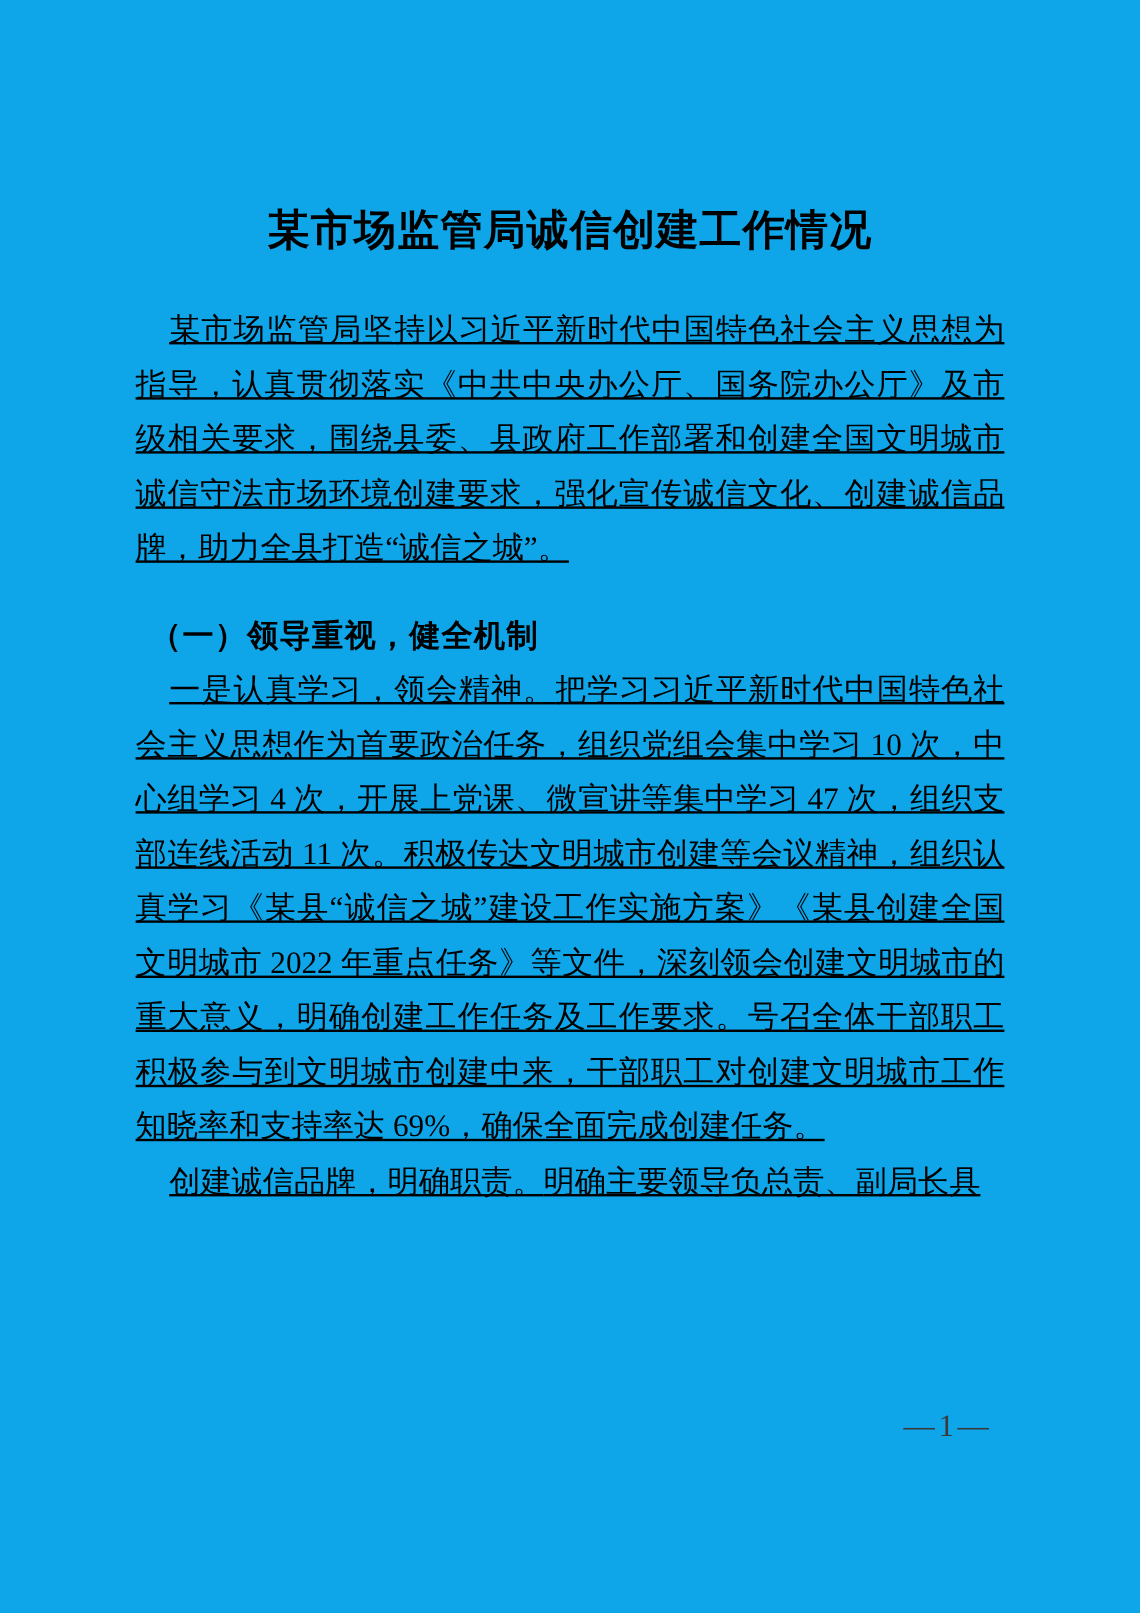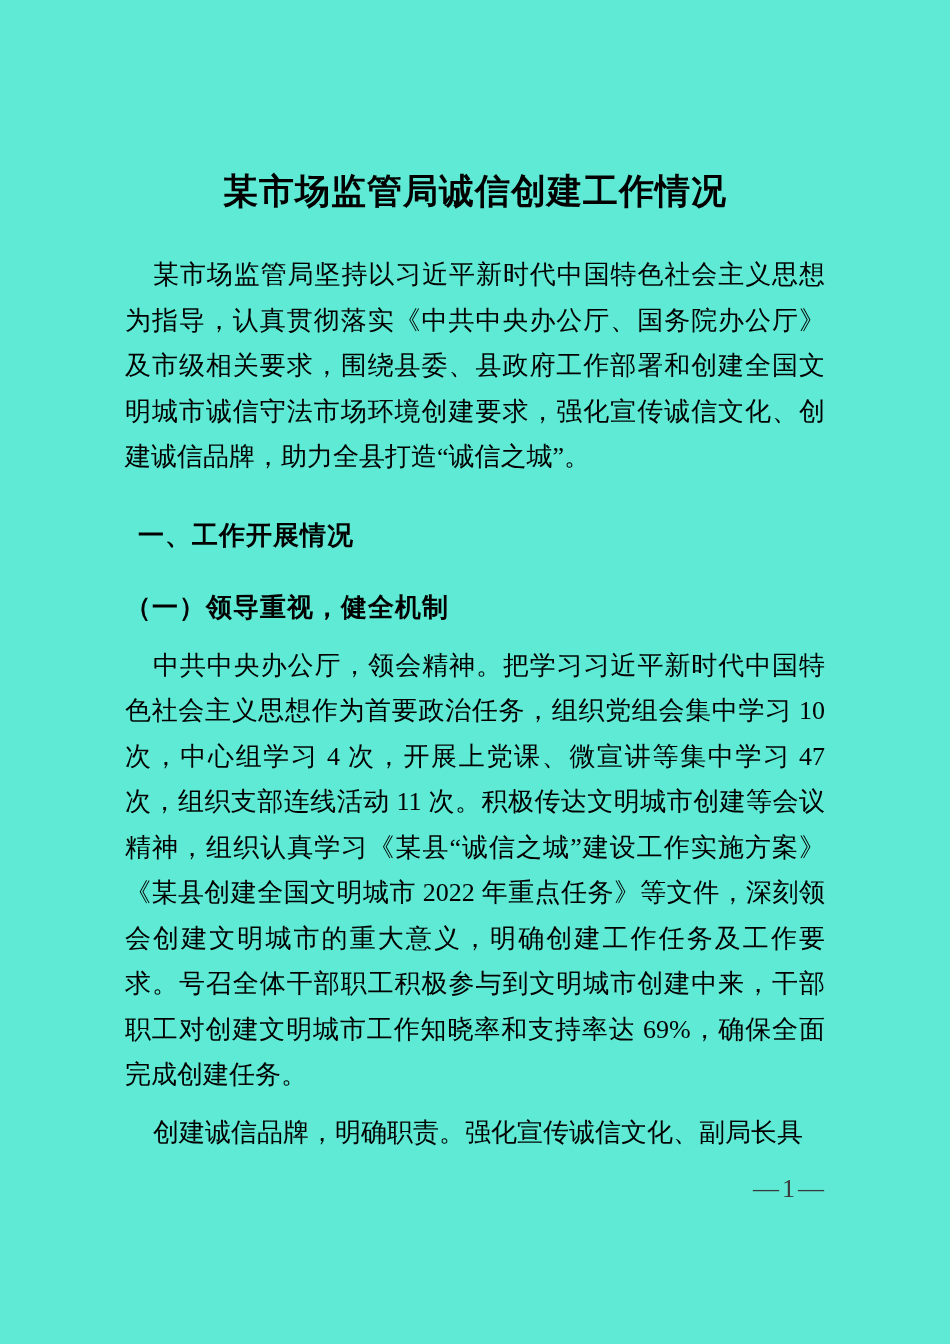--- a/index.html
+++ b/index.html
@@ -4,48 +4,49 @@
 <style>
   html, body {
     margin: 0;
     padding: 0;
     background: #ffffff;
   }
   .page {
     position: relative;
     width: 950px;
     height: 1344px;
-    background: #5eead4;
+    background: #0ea5e9;
     overflow: hidden;
     font-family: "Liberation Serif", serif;
     color: #000000;
   }
   .content {
     position: absolute;
     left: 113px;
     top: 168px;
     width: 724px;
   }
   .doc-title {
     margin: 0 0 36px 0;
     font-size: 35px;
     line-height: 48px;
     font-weight: bold;
     text-align: center;
     letter-spacing: 1px;
     font-family: "Liberation Serif", serif;
   }
   p.body-para {
-    margin: 12px;
+    margin: 0;
     font-size: 26px;
     line-height: 45.5px;
     text-align: justify;
     text-justify: inter-ideograph;
     text-indent: 28px;
     font-weight: normal;
+    text-decoration: underline;
   }
   .para-intro { margin-top: 0; }
   h2.sec-heading {
     margin: 33px 0 0 0;
     font-size: 26px;
     line-height: 45.5px;
     font-weight: bold;
     font-family: "Liberation Sans", sans-serif;
     text-indent: 25px;
     letter-spacing: 1px;
@@ -76,24 +77,23 @@
 </head>
 <body>
 
 <div class="page">
   <div class="content">
 
     <h1 class="doc-title">某市场监管局诚信创建工作情况</h1>
 
     <p class="body-para para-intro">某市场监管局坚持以习近平新时代中国特色社会主义思想为指导，认真贯彻落实《中共中央办公厅、国务院办公厅》及市级相关要求，围绕县委、县政府工作部署和创建全国文明城市诚信守法市场环境创建要求，强化宣传诚信文化、创建诚信品牌，助力全县打造“诚信之城”。</p>
 
-    <h2 class="sec-heading">一、工作开展情况</h2>
 
     <h3 class="subsec-heading">（一）领导重视，健全机制</h3>
 
-    <p class="body-para para-item"><span class="para-lead">中共中央办公厅，领会精神。</span><span>把学习习近平新时代中国特色社会主义思想作为首要政治任务，组织党组会集中学习 10 次，中心组学习 4 次，开展上党课、微宣讲等集中学习 47 次，组织支部连线活动 11 次。积极传达文明城市创建等会议精神，组织认真学习《某县“诚信之城”建设工作实施方案》《某县创建全国文明城市 2022 年重点任务》等文件，深刻领会创建文明城市的重大意义，明确创建工作任务及工作要求。号召全体干部职工积极参与到文明城市创建中来，干部职工对创建文明城市工作知晓率和支持率达 69%，确保全面完成创建任务。</span></p>
+    <p class="body-para para-item"><span class="para-lead">一是认真学习，领会精神。</span><span>把学习习近平新时代中国特色社会主义思想作为首要政治任务，组织党组会集中学习 10 次，中心组学习 4 次，开展上党课、微宣讲等集中学习 47 次，组织支部连线活动 11 次。积极传达文明城市创建等会议精神，组织认真学习《某县“诚信之城”建设工作实施方案》《某县创建全国文明城市 2022 年重点任务》等文件，深刻领会创建文明城市的重大意义，明确创建工作任务及工作要求。号召全体干部职工积极参与到文明城市创建中来，干部职工对创建文明城市工作知晓率和支持率达 69%，确保全面完成创建任务。</span></p>
 
-    <p class="body-para para-item-2"><span class="para-lead">创建诚信品牌，明确职责。</span><span>强化宣传诚信文化、副局长具</span></p>
+    <p class="body-para para-item-2"><span class="para-lead">创建诚信品牌，明确职责。</span><span>明确主要领导负总责、副局长具</span></p>
 
   </div>
 
   <div class="page-footer">—1—</div>
 </div>
 
 </body></html>

